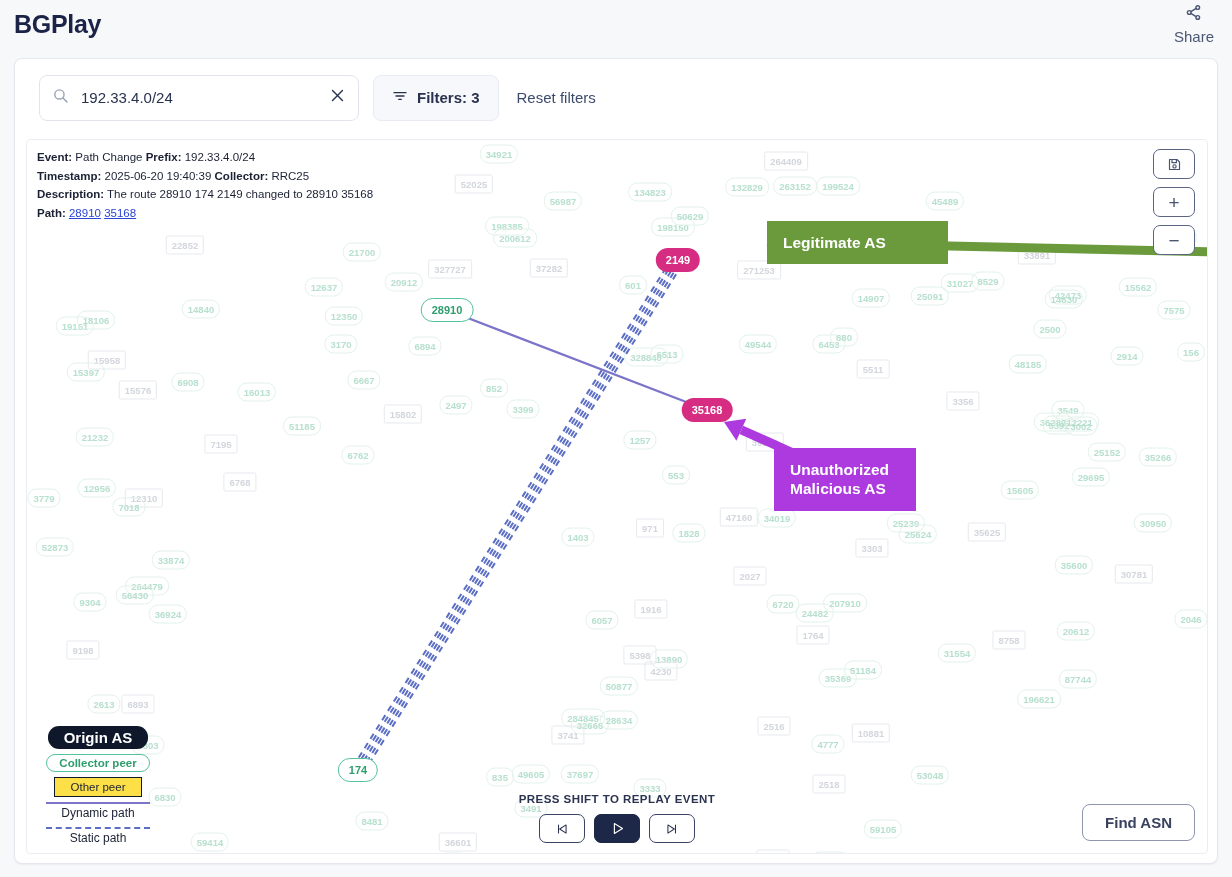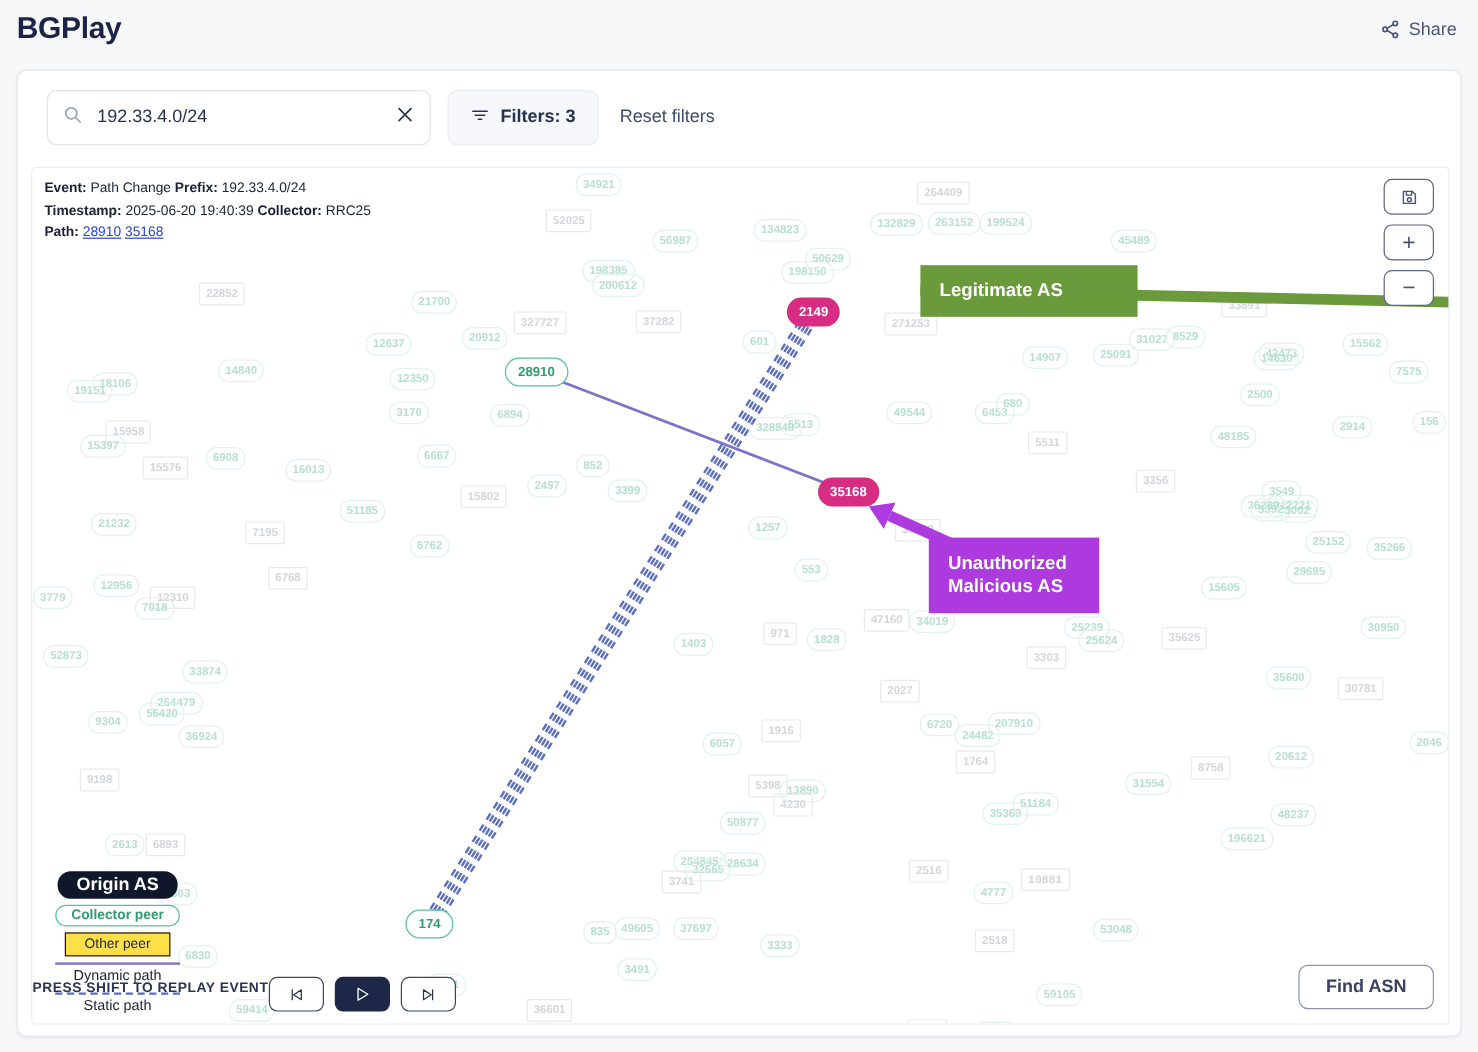--- a/index.html
+++ b/index.html
@@ -9,21 +9,21 @@
     background:#f7f8fa;
     font-family:"Liberation Sans", sans-serif;
     color:#1f2a44;
     overflow:hidden;
   }
 
   
   .header { height:49px; display:flex; align-items:center; padding:0 18px 0 14px; }
   .brand { font-size:25px; font-weight:bold; color:#1b2347; letter-spacing:-0.3px; }
   .header-spacer { flex:1; }
-  .share-btn { display:flex; align-items:center; gap:7px; font-size:15px; color:#4c5775; cursor:pointer; }
+  .share-btn { display:flex; align-items:center; gap:7px; font-size:15px; color:#4c5775; cursor:pointer;flex-direction:column; }
   .share-btn svg { display:block; }
 
   
   .card {
     position:absolute; left:14px; top:58px; width:1204px; height:806px;
     background:#fff; border:1px solid #e4e7ee; border-radius:8px;
     box-shadow:0 1px 2px rgba(20,25,50,.05);
     overflow:hidden;
   }
 
@@ -93,21 +93,21 @@
   .legend { position:absolute; left:10px; bottom:8px; z-index:9; width:122px; }
   .lg-row { display:flex; align-items:center; justify-content:center; margin-bottom:5px; }
   .lg-origin { background:#0f172a; color:#fff; font-size:15px; font-weight:bold; border-radius:11px; padding:3px 16px; }
   .lg-collector { color:#2f9e6e; border:1.5px solid #54c39a; border-radius:11px; background:#fff; font-size:11.5px; font-weight:bold; padding:2px 12px; }
   .lg-other { color:#1b2134; border:1.6px solid #121828; background:#fde047; font-size:11.5px; padding:3px 16px; }
   .lg-dyn-line { width:104px; height:2.5px; background:#7b74c9; margin:5px auto 2px; }
   .lg-stat-line { width:104px; height:0; border-top:2.5px dashed #5b6ec4; margin:7px auto 2px; }
   .lg-label { font-size:12px; color:#1b2134; text-align:center; }
 
   
-  .replay { position:absolute; left:0; right:0; bottom:10px; z-index:9; display:flex; align-items:center; }
+  .replay { position:absolute; left:0; right:0; bottom:10px; z-index:9; display:flex; flex-direction:column; align-items:center; }
   .replay-hint { font-size:11.5px; font-weight:bold; letter-spacing:.45px; color:#2b3350; margin-bottom:9px; }
   .replay-btns { display:flex; gap:9px; }
   .rbtn {
     width:46px; height:29px; border:1.4px solid #3a4565; border-radius:7px; background:#fff;
     display:flex; align-items:center; justify-content:center; cursor:pointer; color:#2b3350; font-size:14px;
   }
   .rbtn.primary { background:#1d2748; border-color:#1d2748; color:#fff; }
 
   .find-asn {
     position:absolute; right:12px; bottom:12px; z-index:9;
@@ -293,25 +293,25 @@
         <div class="bg-node peer" style="left: 756px; top: 464px;">6720</div>
         <div class="bg-node peer" style="left: 788px; top: 473px;">24482</div>
         <div class="bg-node peer" style="left: 818px; top: 463px;">207910</div>
         <div class="bg-node other" style="left: 786px; top: 495px;">1764</div>
         <div class="bg-node other" style="left: 982px; top: 500px;">8758</div>
         <div class="bg-node peer" style="left: 1049px; top: 491px;">20612</div>
         <div class="bg-node peer" style="left: 1164px; top: 479px;">2046</div>
         <div class="bg-node peer" style="left: 930px; top: 513px;">31554</div>
         <div class="bg-node peer" style="left: 811px; top: 538px;">35369</div>
         <div class="bg-node peer" style="left: 836px; top: 530px;">51184</div>
-        <div class="bg-node peer" style="left: 1051px; top: 539px;">48237</div>
+        <div class="bg-node peer" style="left: 1051px; top: 539px;">87744</div>
         <div class="bg-node peer" style="left: 1012px; top: 559px;">196621</div>
         <div class="bg-node other" style="left: 747px; top: 586px;">2516</div>
         <div class="bg-node peer" style="left: 801px; top: 604px;">4777</div>
-        <div class="bg-node other" style="left: 844px; top: 593px; font-family: Liberation Mono, monospace;">10881</div>
+        <div class="bg-node other" style="left: 844px; top: 593px;">10881</div>
         <div class="bg-node peer" style="left: 903px; top: 635px;">53048</div>
         <div class="bg-node other" style="left: 802px; top: 644px;">2518</div>
         <div class="bg-node peer" style="left: 856px; top: 689px;">59105</div>
         <div class="bg-node other" style="left: 746px; top: 719px;">3257</div>
         <div class="bg-node peer" style="left: 803px; top: 721px;">28917</div>
         <div class="bg-node peer" style="left: 426px; top: 722px;">6334</div>
       </div>
 
     <svg id="paths" width="1182" height="715" style="position:absolute;left:0;top:0;z-index:5;pointer-events:none;">
         <line x1="420" y1="170" x2="680" y2="270" stroke="#7b74c9" stroke-width="2.2"></line>
@@ -342,20 +342,24 @@
         <b>Event:</b>
         <span>Path Change</span>
         <b>Prefix:</b>
         <span>192.33.4.0/24</span>
       </div>
       <div>
         <b>Timestamp:</b>
         <span>2025-06-20 19:40:39</span>
         <b>Collector:</b>
         <span>RRC25</span>
+      </div>
+      <div>
+        <b>Description:</b>
+        <span>The route 28910 174 2149 changed to 28910 35168</span>
       </div>
       <div>
         <b>Path:</b>
         <span id="pathhops"><a>28910</a> <a>35168</a></span>
       </div>
     </div>
 
     <div id="callouts">
         <div class="callout green" style="left: 740px; top: 81px; width: 181px; background: rgb(106, 154, 60);">Legitimate AS</div>
         <div class="callout purple" style="left: 747px; top: 308px; width: 142px; background: rgb(173, 58, 223);">

